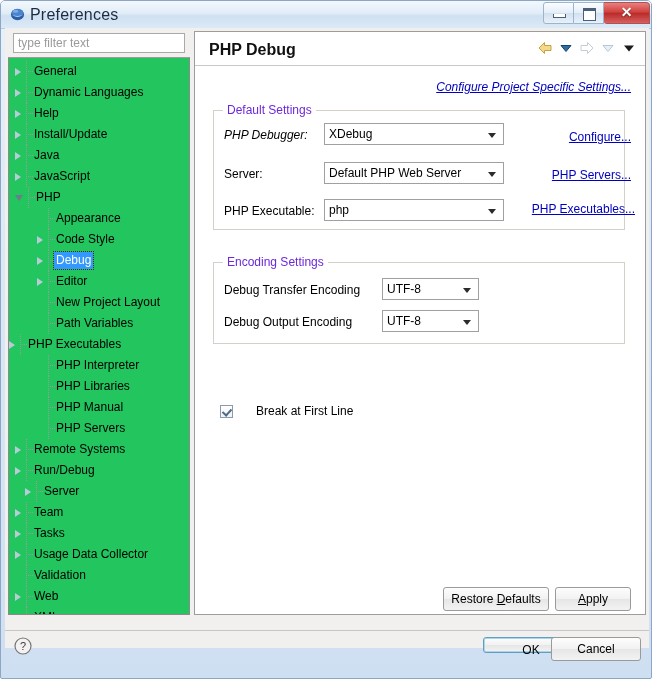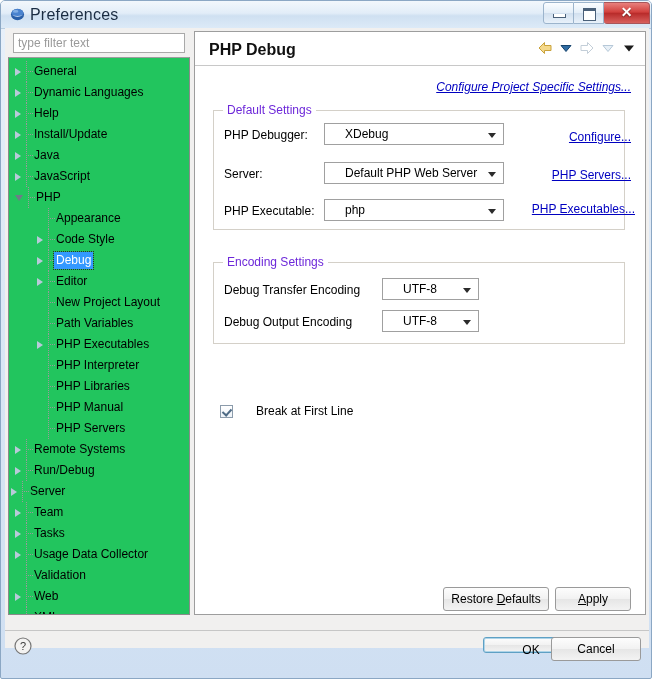--- a/index.html
+++ b/index.html
@@ -247,21 +247,21 @@
   }
 
   .combo {
     position: absolute;
     box-sizing: border-box;
     height: 22px;
     background: #ffffff;
     border: 1px solid #a0a0a0;
     font-size: 12px;
     line-height: 20px;
-    padding-left: 20px;
+    padding-left: 4px;
     color: #000;
     white-space: nowrap;
     overflow: hidden;
   }
   .combo .cb-arrow {
     position: absolute;
     right: 7px; top: 9px;
     width: 0; height: 0;
     border-left: 4px solid transparent;
     border-right: 4px solid transparent;
@@ -369,28 +369,28 @@
           <div class="tree-row" style="padding-left: 6px;"><span style="display: inline-block; width: 0px; height: 0px; vertical-align: middle; margin-right: 1px; border-top: 4px solid transparent; border-bottom: 4px solid transparent; border-left: 6px solid rgb(185, 202, 217);"></span><span class="tree-connector"></span><span class="tree-label">Install/Update</span></div>
           <div class="tree-row" style="padding-left: 6px;"><span style="display: inline-block; width: 0px; height: 0px; vertical-align: middle; margin-right: 1px; border-top: 4px solid transparent; border-bottom: 4px solid transparent; border-left: 6px solid rgb(185, 202, 217);"></span><span class="tree-connector"></span><span class="tree-label">Java</span></div>
           <div class="tree-row" style="padding-left: 6px;"><span style="display: inline-block; width: 0px; height: 0px; vertical-align: middle; margin-right: 1px; border-top: 4px solid transparent; border-bottom: 4px solid transparent; border-left: 6px solid rgb(185, 202, 217);"></span><span class="tree-connector"></span><span class="tree-label">JavaScript</span></div>
           <div class="tree-row" style="padding-left: 6px;"><span style="display: inline-block; width: 0px; height: 0px; vertical-align: middle; margin-right: 1px; border-left: 4px solid transparent; border-right: 4px solid transparent; border-top: 6px solid rgb(110, 123, 136);"></span><span class="tree-connector"></span><span class="tree-label">PHP</span></div>
           <div class="tree-row" style="padding-left: 28px;"><span style="display: inline-block; width: 6px; height: 8px; vertical-align: middle; margin-right: 1px;"></span><span class="tree-connector"></span><span class="tree-label">Appearance</span></div>
           <div class="tree-row" style="padding-left: 28px;"><span style="display: inline-block; width: 0px; height: 0px; vertical-align: middle; margin-right: 1px; border-top: 4px solid transparent; border-bottom: 4px solid transparent; border-left: 6px solid rgb(185, 202, 217);"></span><span class="tree-connector"></span><span class="tree-label">Code Style</span></div>
           <div class="tree-row selected" style="padding-left: 28px;"><span style="display: inline-block; width: 0px; height: 0px; vertical-align: middle; margin-right: 1px; border-top: 4px solid transparent; border-bottom: 4px solid transparent; border-left: 6px solid rgb(185, 202, 217);"></span><span class="tree-connector"></span><span class="tree-label">Debug</span></div>
           <div class="tree-row" style="padding-left: 28px;"><span style="display: inline-block; width: 0px; height: 0px; vertical-align: middle; margin-right: 1px; border-top: 4px solid transparent; border-bottom: 4px solid transparent; border-left: 6px solid rgb(185, 202, 217);"></span><span class="tree-connector"></span><span class="tree-label">Editor</span></div>
           <div class="tree-row" style="padding-left: 28px;"><span style="display: inline-block; width: 6px; height: 8px; vertical-align: middle; margin-right: 1px;"></span><span class="tree-connector"></span><span class="tree-label">New Project Layout</span></div>
           <div class="tree-row" style="padding-left: 28px;"><span style="display: inline-block; width: 6px; height: 8px; vertical-align: middle; margin-right: 1px;"></span><span class="tree-connector"></span><span class="tree-label">Path Variables</span></div>
-          <div class="tree-row" style="padding-left: 28px;"><span style="display: inline-block; width: 0px; height: 0px; vertical-align: middle; margin-right: 1px; border-top: 4px solid transparent; border-bottom: 4px solid transparent; border-left: 6px solid rgb(185, 202, 217);"></span><span class="tree-connector"></span><span class="tree-label">PHP Executables</span></div>
+          <div class="tree-row" style=""><span style="display: inline-block; width: 0px; height: 0px; vertical-align: middle; margin-right: 1px; border-top: 4px solid transparent; border-bottom: 4px solid transparent; border-left: 6px solid rgb(185, 202, 217);"></span><span class="tree-connector"></span><span class="tree-label">PHP Executables</span></div>
           <div class="tree-row" style="padding-left: 28px;"><span style="display: inline-block; width: 6px; height: 8px; vertical-align: middle; margin-right: 1px;"></span><span class="tree-connector"></span><span class="tree-label">PHP Interpreter</span></div>
           <div class="tree-row" style="padding-left: 28px;"><span style="display: inline-block; width: 6px; height: 8px; vertical-align: middle; margin-right: 1px;"></span><span class="tree-connector"></span><span class="tree-label">PHP Libraries</span></div>
           <div class="tree-row" style="padding-left: 28px;"><span style="display: inline-block; width: 6px; height: 8px; vertical-align: middle; margin-right: 1px;"></span><span class="tree-connector"></span><span class="tree-label">PHP Manual</span></div>
           <div class="tree-row" style="padding-left: 28px;"><span style="display: inline-block; width: 6px; height: 8px; vertical-align: middle; margin-right: 1px;"></span><span class="tree-connector"></span><span class="tree-label">PHP Servers</span></div>
           <div class="tree-row" style="padding-left: 6px;"><span style="display: inline-block; width: 0px; height: 0px; vertical-align: middle; margin-right: 1px; border-top: 4px solid transparent; border-bottom: 4px solid transparent; border-left: 6px solid rgb(185, 202, 217);"></span><span class="tree-connector"></span><span class="tree-label">Remote Systems</span></div>
           <div class="tree-row" style="padding-left: 6px;"><span style="display: inline-block; width: 0px; height: 0px; vertical-align: middle; margin-right: 1px; border-top: 4px solid transparent; border-bottom: 4px solid transparent; border-left: 6px solid rgb(185, 202, 217);"></span><span class="tree-connector"></span><span class="tree-label">Run/Debug</span></div>
-          <div class="tree-row" style="padding-left: 2px;"><span style="display: inline-block; width: 0px; height: 0px; vertical-align: middle; margin-right: 1px; border-top: 4px solid transparent; border-bottom: 4px solid transparent; border-left: 6px solid rgb(185, 202, 217);"></span><span class="tree-connector"></span><span class="tree-label">Server</span></div>
+          <div class="tree-row" style="padding-left: 16px;"><span style="display: inline-block; width: 0px; height: 0px; vertical-align: middle; margin-right: 1px; border-top: 4px solid transparent; border-bottom: 4px solid transparent; border-left: 6px solid rgb(185, 202, 217);"></span><span class="tree-connector"></span><span class="tree-label">Server</span></div>
           <div class="tree-row" style="padding-left: 6px;"><span style="display: inline-block; width: 0px; height: 0px; vertical-align: middle; margin-right: 1px; border-top: 4px solid transparent; border-bottom: 4px solid transparent; border-left: 6px solid rgb(185, 202, 217);"></span><span class="tree-connector"></span><span class="tree-label">Team</span></div>
           <div class="tree-row" style="padding-left: 6px;"><span style="display: inline-block; width: 0px; height: 0px; vertical-align: middle; margin-right: 1px; border-top: 4px solid transparent; border-bottom: 4px solid transparent; border-left: 6px solid rgb(185, 202, 217);"></span><span class="tree-connector"></span><span class="tree-label">Tasks</span></div>
           <div class="tree-row" style="padding-left: 6px;"><span style="display: inline-block; width: 0px; height: 0px; vertical-align: middle; margin-right: 1px; border-top: 4px solid transparent; border-bottom: 4px solid transparent; border-left: 6px solid rgb(185, 202, 217);"></span><span class="tree-connector"></span><span class="tree-label">Usage Data Collector</span></div>
           <div class="tree-row" style="padding-left: 6px;"><span style="display: inline-block; width: 6px; height: 8px; vertical-align: middle; margin-right: 1px;"></span><span class="tree-connector"></span><span class="tree-label">Validation</span></div>
           <div class="tree-row" style="padding-left: 6px;"><span style="display: inline-block; width: 0px; height: 0px; vertical-align: middle; margin-right: 1px; border-top: 4px solid transparent; border-bottom: 4px solid transparent; border-left: 6px solid rgb(185, 202, 217);"></span><span class="tree-connector"></span><span class="tree-label">Web</span></div>
           <div class="tree-row" style="padding-left: 6px;"><span style="display: inline-block; width: 0px; height: 0px; vertical-align: middle; margin-right: 1px; border-top: 4px solid transparent; border-bottom: 4px solid transparent; border-left: 6px solid rgb(185, 202, 217);"></span><span class="tree-connector"></span><span class="tree-label">XML</span></div>
         </div>
     </div>
 
     <div class="right-pane">
@@ -416,21 +416,21 @@
         </svg>
       </div>
 
       <div class="cfg-link-wrap">
         <span class="link">Configure Project Specific Settings...</span>
       </div>
 
       <div class="group" style="left:18px; top:78px; width:412px; height:120px;">
         <span class="group-title">Default Settings</span>
 
-        <span class="field-label" style="left:10px; top:17px;">PHP Debugger:</span>
+        <span class="field-label" style="left:10px; top:17px;font-style:italic;">PHP Debugger:</span>
         <div class="combo" style="left:110px; top:12px; width:180px;">
           <span>XDebug</span>
           <span class="cb-arrow"></span>
         </div>
 
         <span class="field-label" style="left:10px; top:56px;">Server:</span>
         <div class="combo" style="left:110px; top:51px; width:180px;">
           <span>Default PHP Web Server</span>
           <span class="cb-arrow"></span>
         </div>

